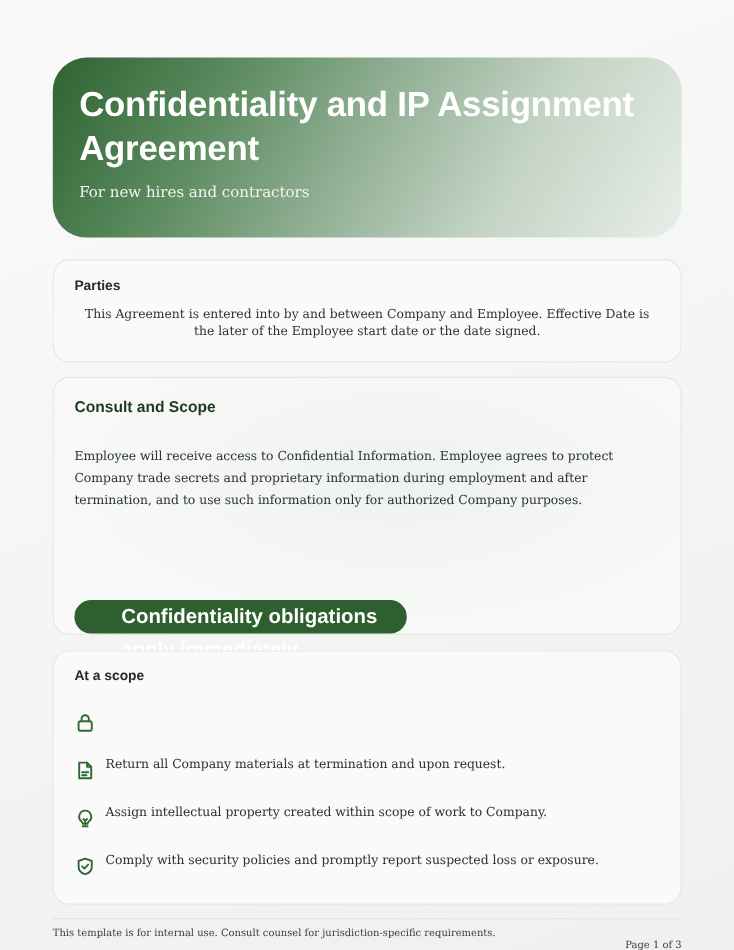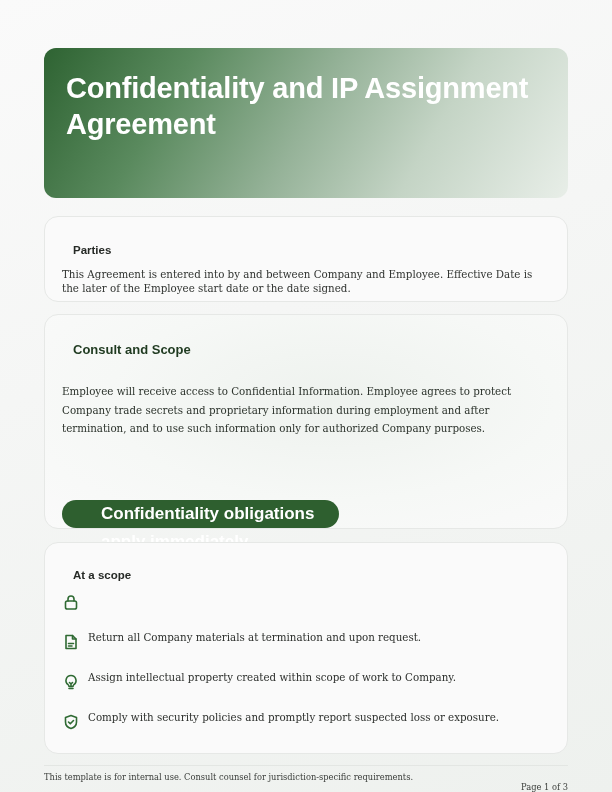--- a/index.html
+++ b/index.html
@@ -3,48 +3,48 @@
   <meta charset="utf-8">
   <style>
     html, body { margin: 0; padding: 0; }
     body {
       width: 612px; height: 792px; position: relative; overflow: hidden;
       background: linear-gradient(160deg, #fafafa 0%, #f5f6f5 40%, #eef1ee 100%);
       font-family: "DejaVu Serif", serif;
     }
     .hero {
       position: absolute; left: 44px; top: 48px; width: 524px; height: 150px;
-      border-radius: 12px;
+      border-radius: 28px;
       background: linear-gradient(120deg, #2e6332 0%, #5a8a5e 25%, #95b298 50%, #c4d4c5 72%, #e8eee8 100%);
       box-sizing: border-box; padding: 22px 22px;
     }
     .hero h1 {
       margin: 0; color: #ffffff;
       font-family: "Liberation Sans", sans-serif; font-weight: bold;
       font-size: 29px; line-height: 36px; letter-spacing: -0.2px;
     }
     .hero .sub {
       margin-top: 10px; color: #f2f5f2; font-size: 12.5px;
       font-family: "DejaVu Serif", serif;
     }
     .card {
       position: absolute; left: 44px; width: 524px; box-sizing: border-box;
       background: #fafafa; border: 1px solid #e6e8e6; border-radius: 14px;
       padding: 0 17px;
     }
     .card h2 {
-      margin: 11px; font-family: "Liberation Sans", sans-serif; font-weight: bold;
+      margin: 0; font-family: "Liberation Sans", sans-serif; font-weight: bold;
       color: #262a26;
     }
     .card p {
       margin: 0; font-size: 10.5px; color: #303330;
     }
     #parties { top: 216px; height: 86px; }
     #parties h2 { font-size: 11.5px; padding-top: 16px; }
-    #parties p { margin-top: 10px; line-height: 14px; font-size: 10.3px; }
+    #parties p { margin-top: 10px; line-height: 14px; font-size: 10.3px; text-align: center; }
 
     #purpose {
       top: 314px; height: 215px;
       background: radial-gradient(ellipse at 55% 40%, #eef2ee 0%, #f6f8f6 55%, #fafafa 100%);
     }
     #purpose h2 { font-size: 13px; padding-top: 16px; color: #1f3a20; }
     #purpose p { margin-top: 25px; line-height: 18.5px; font-size: 10.3px; color: #2c332c; }
     .badge {
       position: absolute; left: 17px; top: 185px; height: 28px; width: 277px;
       border-radius: 14px; background: #2e5f2f; color: #ffffff;
@@ -61,20 +61,21 @@
 
     .footer-line { position: absolute; left: 44px; top: 765px; width: 524px; height: 1px; background: #e3e6e3; }
     .footer-note { position: absolute; left: 44px; top: 772px; font-size: 8.3px; color: #3a3d3a; }
     .page-num { position: absolute; right: 44px; top: 782px; font-size: 8.3px; color: #3a3d3a; }
   </style>
 </head>
 <body>
 
 <div class="hero">
   <h1>Confidentiality and IP Assignment Agreement</h1>
+  <div class="sub">For new hires and contractors</div>
 </div>
 
 <div class="card" id="parties">
   <h2>Parties</h2>
   <p>This Agreement is entered into by and between Company and Employee. Effective Date is the later of the Employee start date or the date signed.</p>
 </div>
 
 <div class="card" id="purpose">
   <h2>Consult and Scope</h2>
   <p>Employee will receive access to Confidential Information. Employee agrees to protect Company trade secrets and proprietary information during employment and after termination, and to use such information only for authorized Company purposes.</p>

